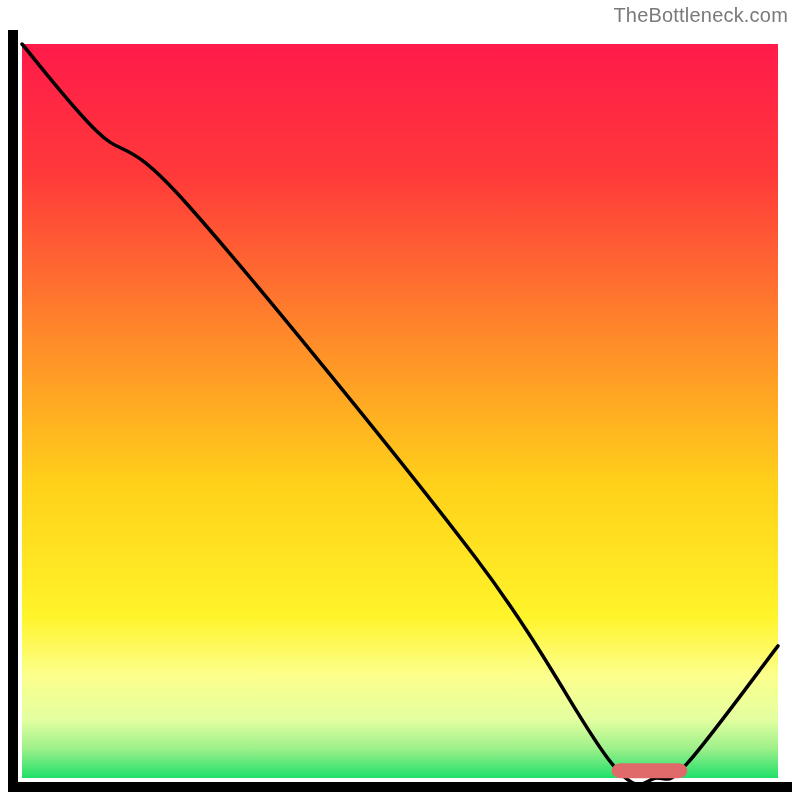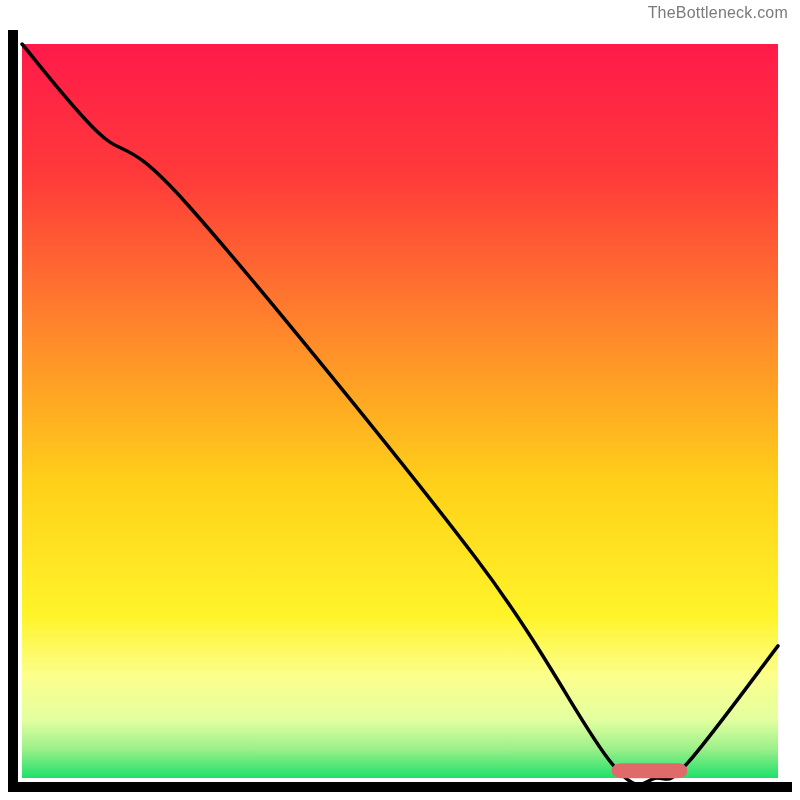--- a/index.html
+++ b/index.html
@@ -13,21 +13,21 @@
   .canvas-wrap {
     position: relative;
     width: 800px;
     height: 800px;
   }
   .attribution {
     position: absolute;
     top: 4px;
     right: 12px;
     color: #7a7a7a;
-    font-size: 16px;
+    font-size: 20px;
     letter-spacing: 0.2px;
     font-weight: 400;
   }
   svg {
     display: block;
   }
 </style>
 </head>
 <body>
 

